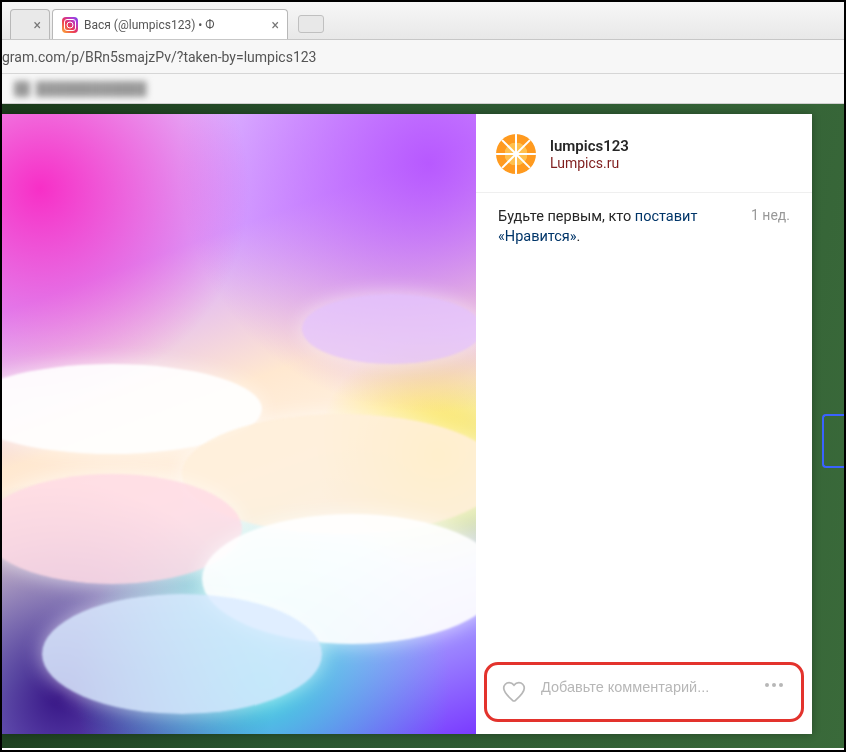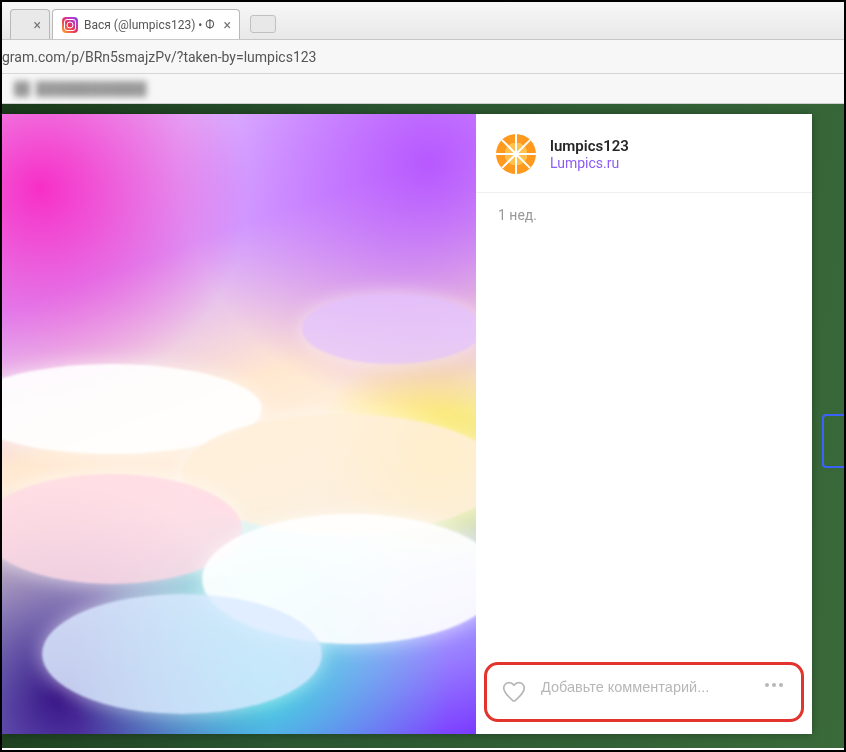--- a/index.html
+++ b/index.html
@@ -31,21 +31,21 @@
     border-top-right-radius: 4px;
     display: flex;
     align-items: center;
     padding: 0 8px;
     margin-right: 2px;
     font-size: 12px;
     color: #555;
     gap: 6px;
   }
   .tab.inactive { width: 40px; background:#e9e9e9; color:#888; justify-content:flex-end;}
-  .tab.active { background: #fff; width: 188px; padding-left: 9px; }
+  .tab.active { background: #fff; width: 236px; padding-left: 9px; }
   .tab .favicon { width:16px; height:16px; flex:0 0 16px; }
   .tab .label { overflow:hidden; white-space:nowrap; text-overflow:ellipsis; flex:1; }
   .tab .close { color:#777; font-size:14px; cursor:pointer; }
   .newtab {
     width:26px;height:18px;background:#e8e8e8;border:1px solid #c0c0c0;
     border-radius:3px;margin-left:8px;margin-bottom:6px;
   }
   .url-bar {
     height: 34px;
     background: #f7f7f7;
@@ -143,21 +143,21 @@
     content:""; position:absolute; background:#fff;
   }
   .avatar::before { left:50%; top:0; width:2px; height:100%; transform:translateX(-50%);}
   .avatar::after  { top:50%; left:0; height:2px; width:100%; transform:translateY(-50%);}
   .avatar .seg1, .avatar .seg2 {
     position:absolute; background:#fff; width:2px; height:100%; left:50%; top:0; transform-origin:center;
   }
   .avatar .seg1 { transform: translateX(-50%) rotate(45deg);}
   .avatar .seg2 { transform: translateX(-50%) rotate(-45deg);}
   .user-block .uname { font-weight:600; font-size:15px; color:#262626; }
-  .user-block .sub { font-size:14px; color:#8b5cf6; }
+  .user-block .sub { font-size:14px; color:#7f1d1d; }
   .meta-row {
     padding: 14px 22px;
     display:flex; align-items:flex-start;
     font-size:14.5px; color:#262626;
     gap:16px;
   }
   .meta-row .likes { flex:1; line-height:1.35; }
   .meta-row .likes .link { color:#003569; }
   .meta-row .time { color:#999; font-size:14px; white-space:nowrap;text-align:center; }
   .spacer { flex:1; }
@@ -242,20 +242,23 @@
           <span class="seg1"></span>
             <span class="seg2"></span>
         </div>
         <div class="user-block">
           <div class="uname">lumpics123</div>
           <div class="sub">Lumpics.ru</div>
         </div>
       </div>
 
       <div class="meta-row">
+        <div class="likes">
+          <span>Будьте первым, кто </span><span class="link">поставит «Нравится»</span><span>.</span>
+        </div>
         <div class="time">1 нед.</div>
       </div>
 
       <div class="spacer"></div>
 
       <div class="input-wrap">
         <svg class="heart" viewBox="0 0 24 24" fill="none" stroke="#b7b7b7" stroke-width="1.6">
           <path d="M12 20.3c-.4 0-.8-.1-1.1-.4C7.6 17 2.5 12.9 2.5 8.4 2.5 5.6 4.7 3.4 7.5 3.4c1.7 0 3.3.8 4.5 2.2 1.2-1.4 2.8-2.2 4.5-2.2 2.8 0 5 2.2 5 5 0 4.5-5.1 8.6-8.4 11.5-.3.3-.7.4-1.1.4z"></path>
         </svg>
         <input class="comment-input" type="text" placeholder="Добавьте комментарий..." style="">

